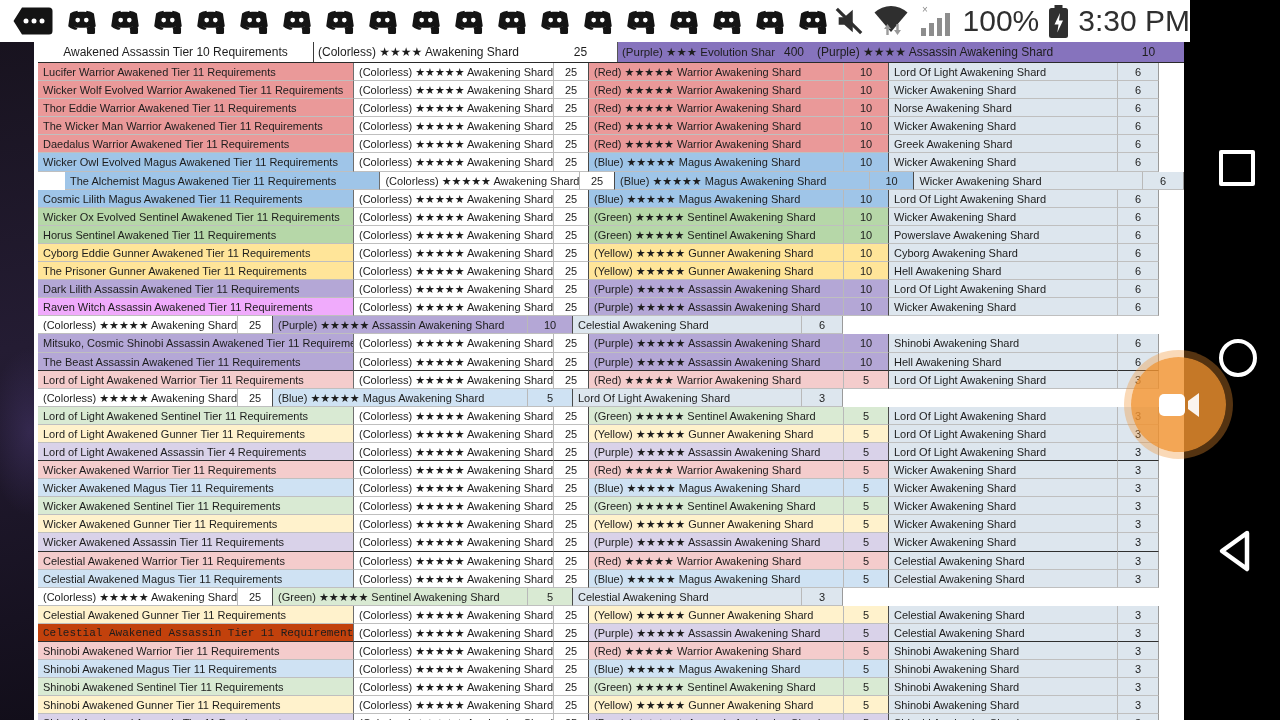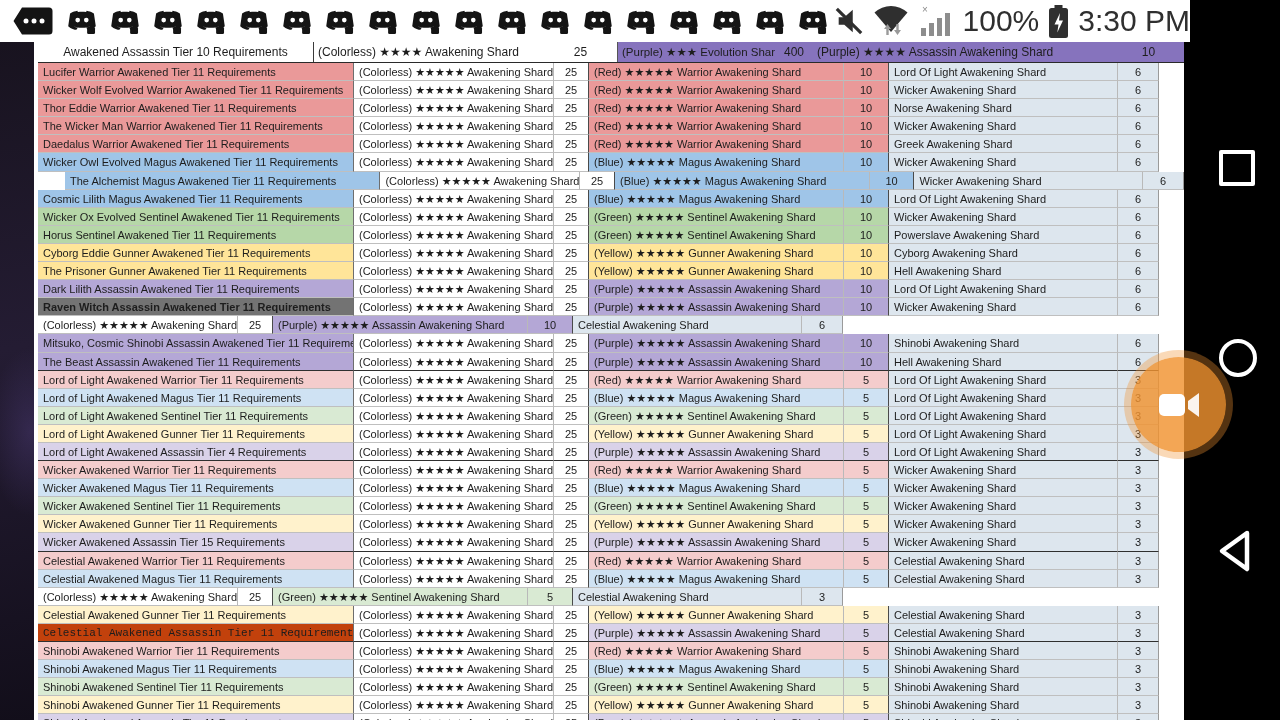--- a/index.html
+++ b/index.html
@@ -353,21 +353,21 @@
         <div class="row">
           <div class="c c1" style="background: rgb(180, 167, 214);">Dark Lilith Assassin Awakened Tier 11 Requirements</div>
           <div class="c c2" style="background: rgb(255, 255, 255);">(Colorless) ★★★★★ Awakening Shard</div>
           <div class="c c3" style="background: rgb(255, 255, 255);">25</div>
           <div class="c c4" style="background: rgb(180, 167, 214);">(Purple) ★★★★★ Assassin Awakening Shard</div>
           <div class="c c5" style="background: rgb(180, 167, 214);">10</div>
           <div class="c c6" style="background: rgb(221, 230, 238);">Lord Of Light Awakening Shard</div>
           <div class="c c7" style="background: rgb(221, 230, 238);">6</div>
         </div>
         <div class="row">
-          <div class="c c1" style="background: #737373; font-weight: bold;">Raven Witch Assassin Awakened Tier 11 Requirements</div>
+          <div class="c c1" style="background: #f0abfc;">Raven Witch Assassin Awakened Tier 11 Requirements</div>
           <div class="c c2" style="background: rgb(255, 255, 255);">(Colorless) ★★★★★ Awakening Shard</div>
           <div class="c c3" style="background: rgb(255, 255, 255);">25</div>
           <div class="c c4" style="background: rgb(180, 167, 214);">(Purple) ★★★★★ Assassin Awakening Shard</div>
           <div class="c c5" style="background: rgb(180, 167, 214);">10</div>
           <div class="c c6" style="background: rgb(221, 230, 238);">Wicker Awakening Shard</div>
           <div class="c c7" style="background: rgb(221, 230, 238);">6</div>
         </div>
         <div class="row">
           <div class="c c2" style="background: rgb(255, 255, 255);">(Colorless) ★★★★★ Awakening Shard</div>
           <div class="c c3" style="background: rgb(255, 255, 255);">25</div>
@@ -397,21 +397,20 @@
         <div class="row">
           <div class="c c1" style="background: rgb(244, 204, 204);">Lord of Light Awakened Warrior Tier 11 Requirements</div>
           <div class="c c2" style="background: rgb(255, 255, 255);">(Colorless) ★★★★★ Awakening Shard</div>
           <div class="c c3" style="background: rgb(255, 255, 255);">25</div>
           <div class="c c4" style="background: rgb(244, 204, 204);">(Red) ★★★★★ Warrior Awakening Shard</div>
           <div class="c c5" style="background: rgb(244, 204, 204);">5</div>
           <div class="c c6" style="background: rgb(221, 230, 238);">Lord Of Light Awakening Shard</div>
           <div class="c c7" style="background: rgb(221, 230, 238);">3</div>
         </div>
         <div class="row">
-          <div class="c c1" style="background: rgb(207, 226, 243);">Lord of Light Awakened Magus Tier 11 Requirements</div>
           <div class="c c2" style="background: rgb(255, 255, 255);">(Colorless) ★★★★★ Awakening Shard</div>
           <div class="c c3" style="background: rgb(255, 255, 255);">25</div>
           <div class="c c4" style="background: rgb(207, 226, 243);">(Blue) ★★★★★ Magus Awakening Shard</div>
           <div class="c c5" style="background: rgb(207, 226, 243);">5</div>
           <div class="c c6" style="background: rgb(221, 230, 238);">Lord Of Light Awakening Shard</div>
           <div class="c c7" style="background: rgb(221, 230, 238);">3</div>
         </div>
         <div class="row">
           <div class="c c1" style="background: rgb(217, 234, 211);">Lord of Light Awakened Sentinel Tier 11 Requirements</div>
           <div class="c c2" style="background: rgb(255, 255, 255);">(Colorless) ★★★★★ Awakening Shard</div>
@@ -469,21 +468,21 @@
         <div class="row">
           <div class="c c1" style="background: rgb(255, 242, 204);">Wicker Awakened Gunner Tier 11 Requirements</div>
           <div class="c c2" style="background: rgb(255, 255, 255);">(Colorless) ★★★★★ Awakening Shard</div>
           <div class="c c3" style="background: rgb(255, 255, 255);">25</div>
           <div class="c c4" style="background: rgb(255, 242, 204);">(Yellow) ★★★★★ Gunner Awakening Shard</div>
           <div class="c c5" style="background: rgb(255, 242, 204);">5</div>
           <div class="c c6" style="background: rgb(221, 230, 238);">Wicker Awakening Shard</div>
           <div class="c c7" style="background: rgb(221, 230, 238);">3</div>
         </div>
         <div class="row sec">
-          <div class="c c1" style="background: rgb(217, 210, 233);">Wicker Awakened Assassin Tier 15 Requirements</div>
+          <div class="c c1" style="background: rgb(217, 210, 233);">Wicker Awakened Assassin Tier 11 Requirements</div>
           <div class="c c2" style="background: rgb(255, 255, 255);">(Colorless) ★★★★★ Awakening Shard</div>
           <div class="c c3" style="background: rgb(255, 255, 255);">25</div>
           <div class="c c4" style="background: rgb(217, 210, 233);">(Purple) ★★★★★ Assassin Awakening Shard</div>
           <div class="c c5" style="background: rgb(217, 210, 233);">5</div>
           <div class="c c6" style="background: rgb(221, 230, 238);">Wicker Awakening Shard</div>
           <div class="c c7" style="background: rgb(221, 230, 238);">3</div>
         </div>
         <div class="row">
           <div class="c c1" style="background: rgb(244, 204, 204);">Celestial Awakened Warrior Tier 11 Requirements</div>
           <div class="c c2" style="background: rgb(255, 255, 255);">(Colorless) ★★★★★ Awakening Shard</div>

